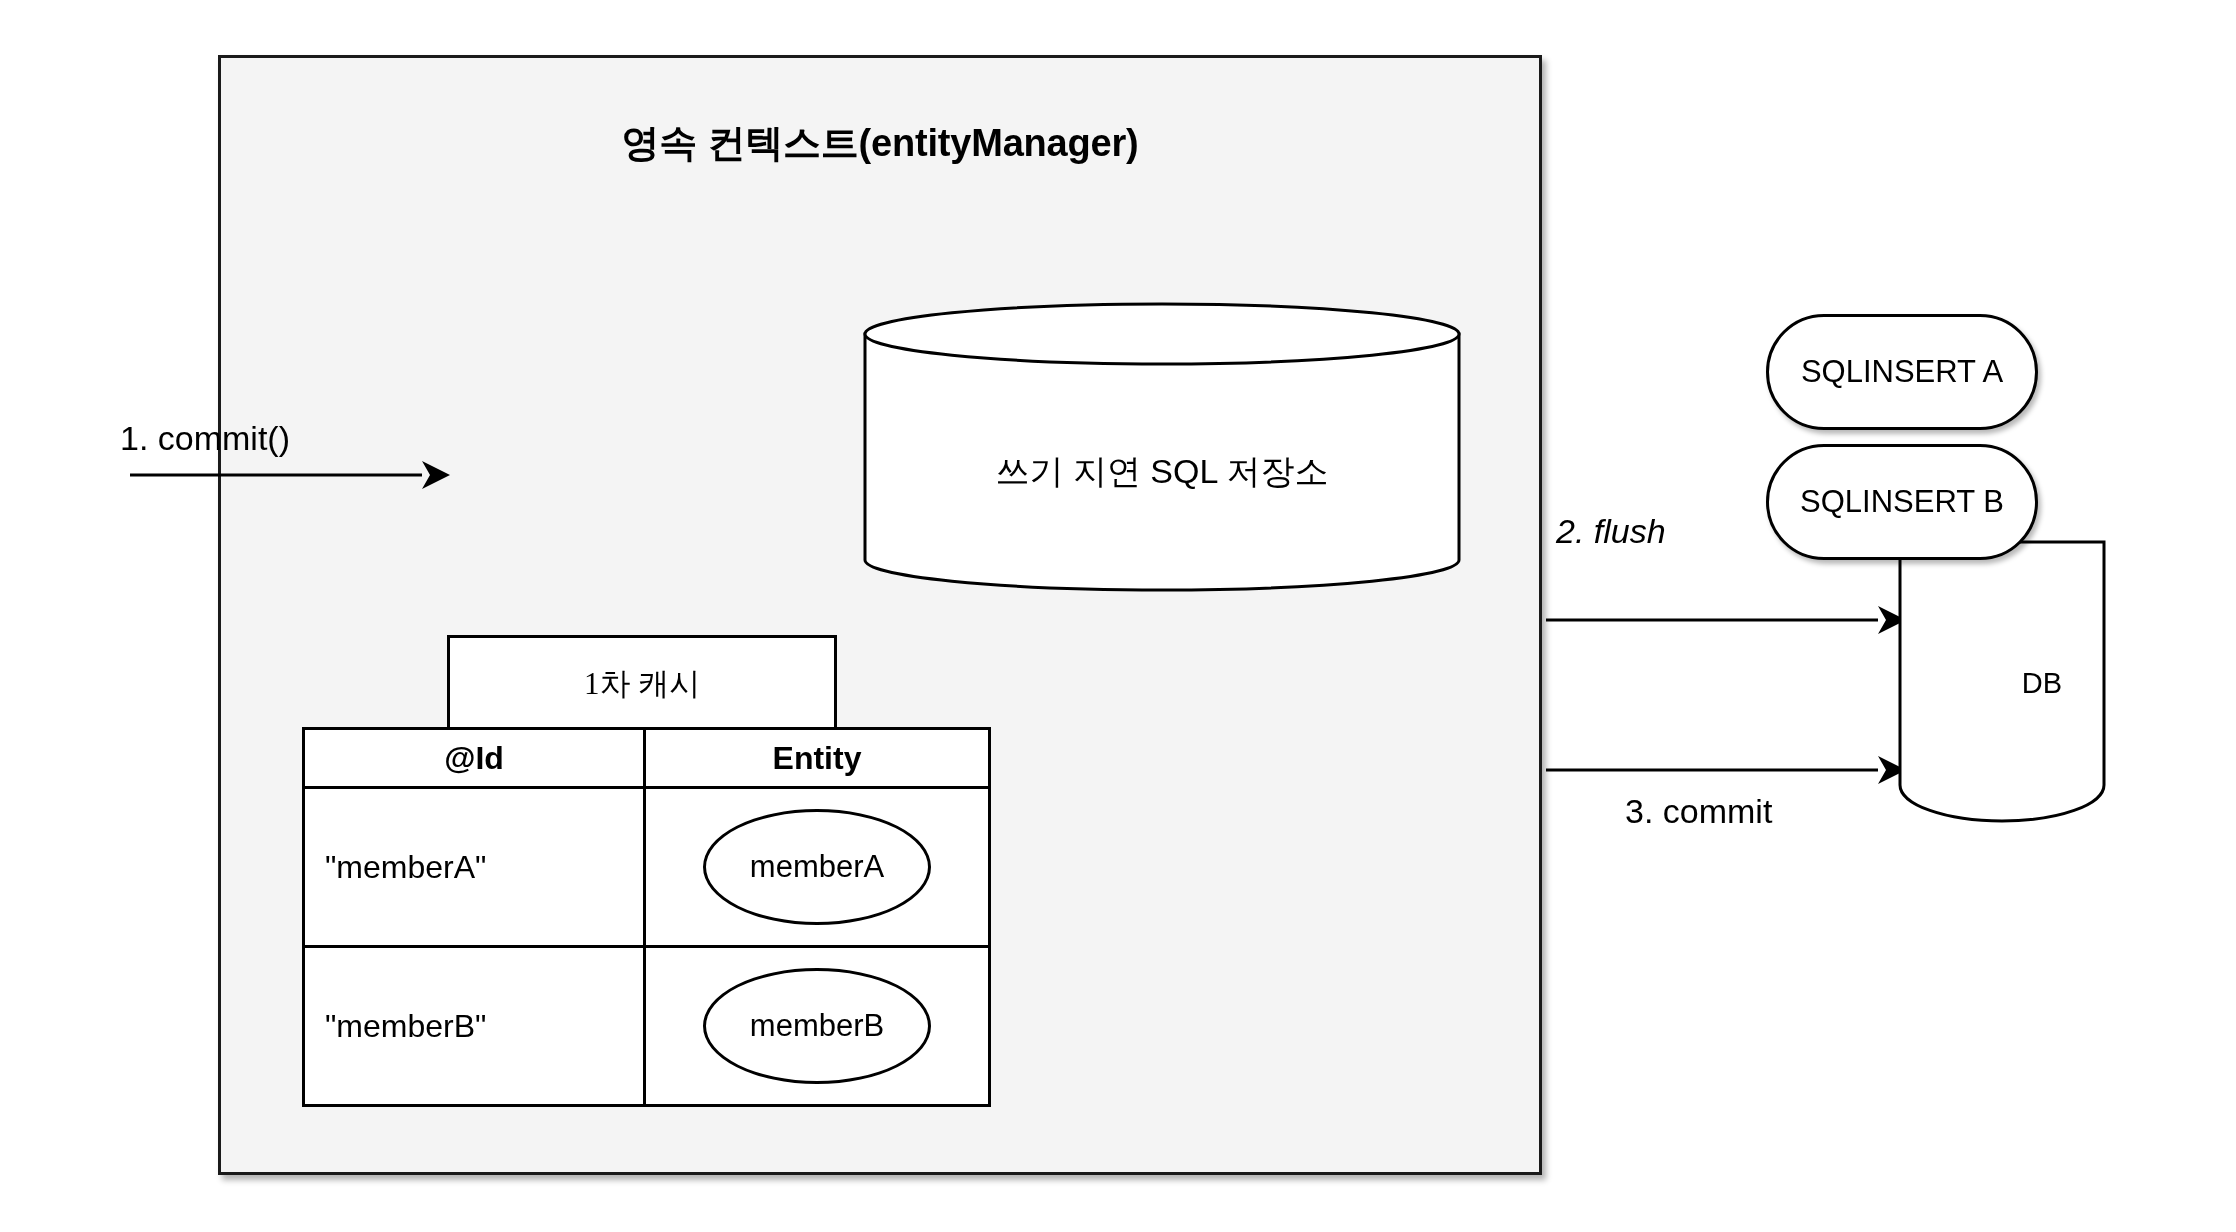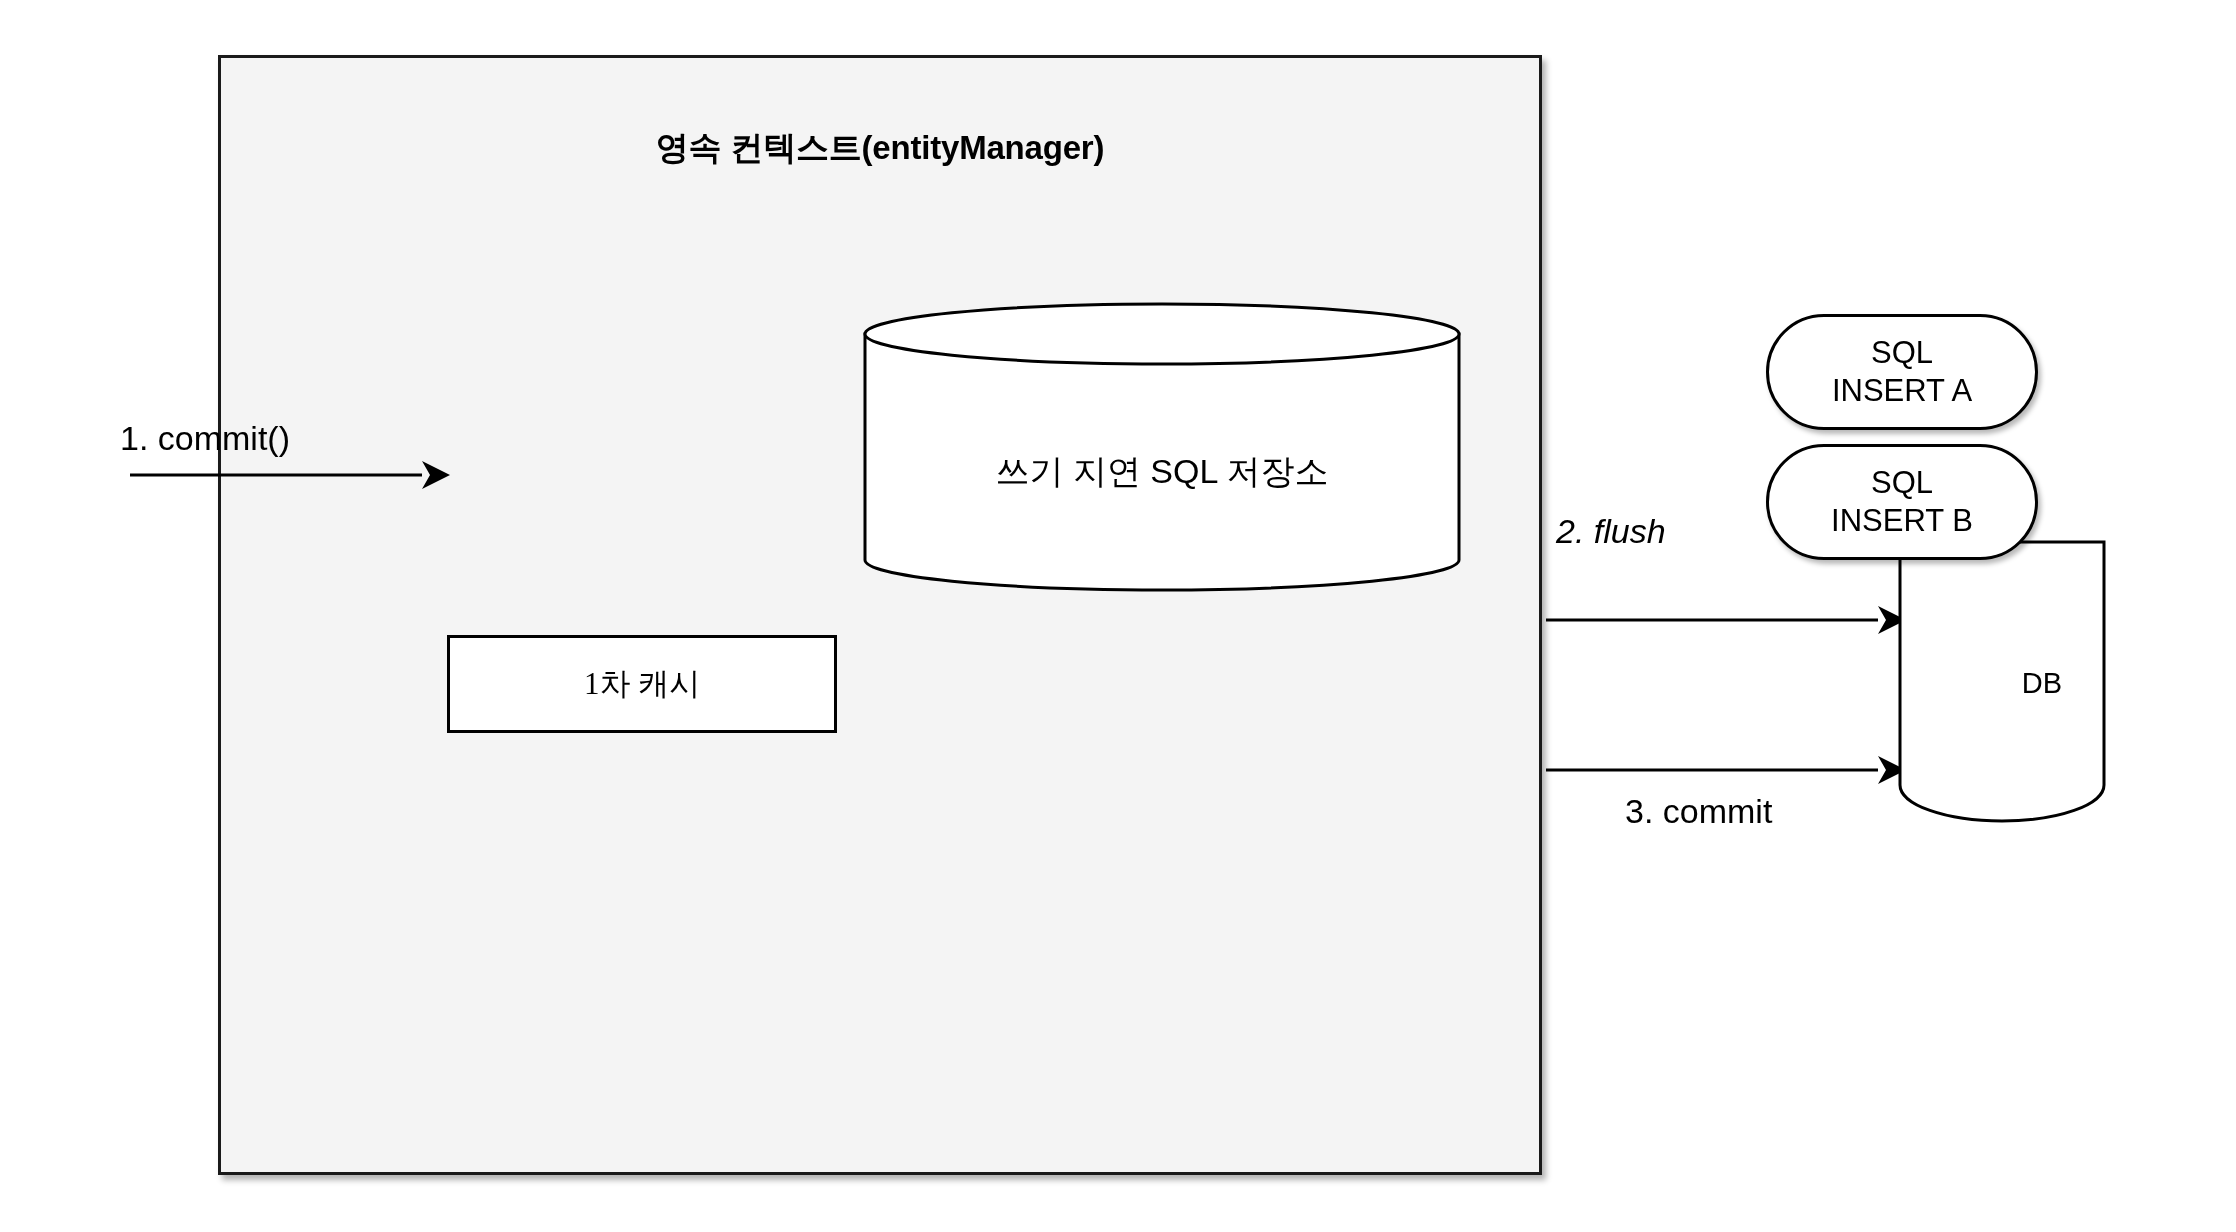--- a/index.html
+++ b/index.html
@@ -27,24 +27,24 @@
     width: 1324px;
     height: 1120px;
     background: #f4f4f4;
     border: 3px solid #1a1a1a;
     box-sizing: border-box;
     box-shadow: 4px 5px 6px rgba(0,0,0,0.30);
   }
   .pc-title {
     position: absolute;
     left: 218px;
-    top: 126px;
+    top: 118px;
     width: 1324px;
     text-align: center;
-    font-size: 33px;
+    font-size: 38px;
     font-weight: bold;
     letter-spacing: -0.2px;
     white-space: nowrap;
   }
 
   
   .cyl {
     position: absolute;
     left: 862px;
     top: 302px;
@@ -133,21 +133,21 @@
   
   .sql-cap {
     position: absolute;
     width: 272px;
     height: 116px;
     background: #ffffff;
     border: 3px solid #000000;
     border-radius: 58px;
     box-sizing: border-box;
     display: flex;
-    flex-direction: column;
+    flex-direction: row;
     align-items: center;
     justify-content: center;
     font-size: 31px;
     line-height: 1.22;
     box-shadow: 3px 4px 5px rgba(0,0,0,0.28);
   }
   .sql-a { left: 1766px; top: 314px; z-index: 7; }
   .sql-b { left: 1766px; top: 444px; z-index: 8; }
 
   
@@ -203,20 +203,42 @@
   <div class="cyl">
     <svg width="600" height="290" viewBox="0 0 600 290">
       <path d="M3,32 L3,258 A297,30 0 0 0 597,258 L597,32 Z" fill="#ffffff" stroke="#000000" stroke-width="3"></path>
       <ellipse cx="300" cy="32" rx="297" ry="30" fill="#ffffff" stroke="#000000" stroke-width="3"></ellipse>
     </svg>
   </div>
   <div class="cyl-label">쓰기 지연 SQL 저장소</div>
 
   <div class="cache-head">1차 캐시</div>
 
+  <table class="cache-table">
+    <thead>
+      <tr>
+        <th style="width:338px">@Id</th>
+        <th style="width:342px">Entity</th>
+      </tr>
+    </thead>
+    <tbody>
+      <tr>
+        <td class="id-cell">"memberA"</td>
+        <td class="entity-cell">
+          <span class="entity-oval">memberA</span>
+        </td>
+      </tr>
+      <tr>
+        <td class="id-cell">"memberB"</td>
+        <td class="entity-cell">
+          <span class="entity-oval">memberB</span>
+        </td>
+      </tr>
+    </tbody>
+  </table>
 
   <div class="db-cyl">
     <svg width="208" height="285" viewBox="0 0 208 285">
       <path d="M2,2 L2,245 A102,36 0 0 0 206,245 L206,2 Z" fill="#ffffff" stroke="#000000" stroke-width="3"></path>
     </svg>
   </div>
   <div class="db-label">DB</div>
 
   <div class="sql-cap sql-a">
     <span>SQL</span>

